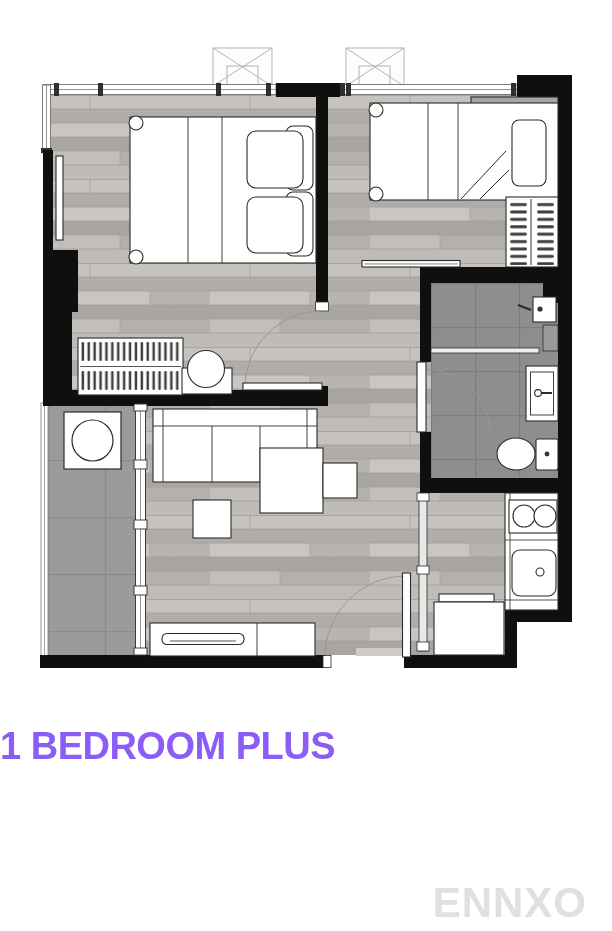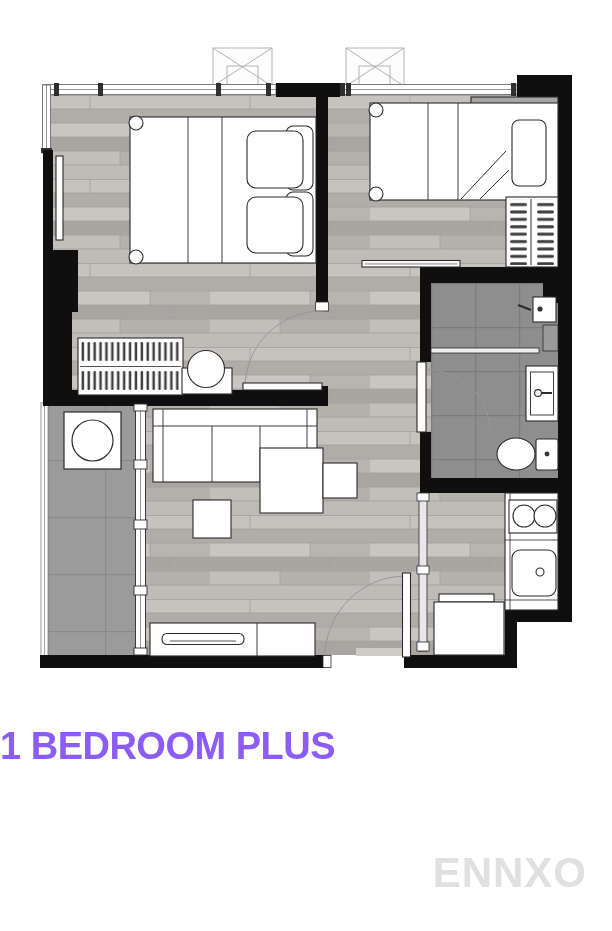--- a/index.html
+++ b/index.html
@@ -1,21 +1,21 @@
 <!DOCTYPE html>
 <html><head>
 <meta charset="utf-8">
 <style>
   html,body{margin:0;padding:0;background:#ffffff;}
   .page{position:relative;width:612px;height:931px;background:#fff;overflow:hidden;
         font-family:"Liberation Sans", sans-serif;}
   .plan-wrap{position:absolute;left:0;top:0;width:612px;height:700px;}
   .title-block{position:absolute;left:0;top:701px;width:612px;color:#8b5cf6;margin-top:22px;}
   .title-line{font-size:38px;font-weight:600;letter-spacing:-0.5px;line-height:46px;}
-  .watermark{position:absolute;right:25px;bottom:34px;font-size:42px;font-weight:700;
+  .watermark{position:absolute;right:25px;bottom:4px;font-size:42px;font-weight:700;
              color:#e0e0e0;letter-spacing:1px;}
 </style>
 </head>
 <body>
 
 <div class="page">
 
   <div class="plan-wrap">
   <svg width="612" height="700" viewBox="0 0 612 700" xmlns="http://www.w3.org/2000/svg">
     <defs>

